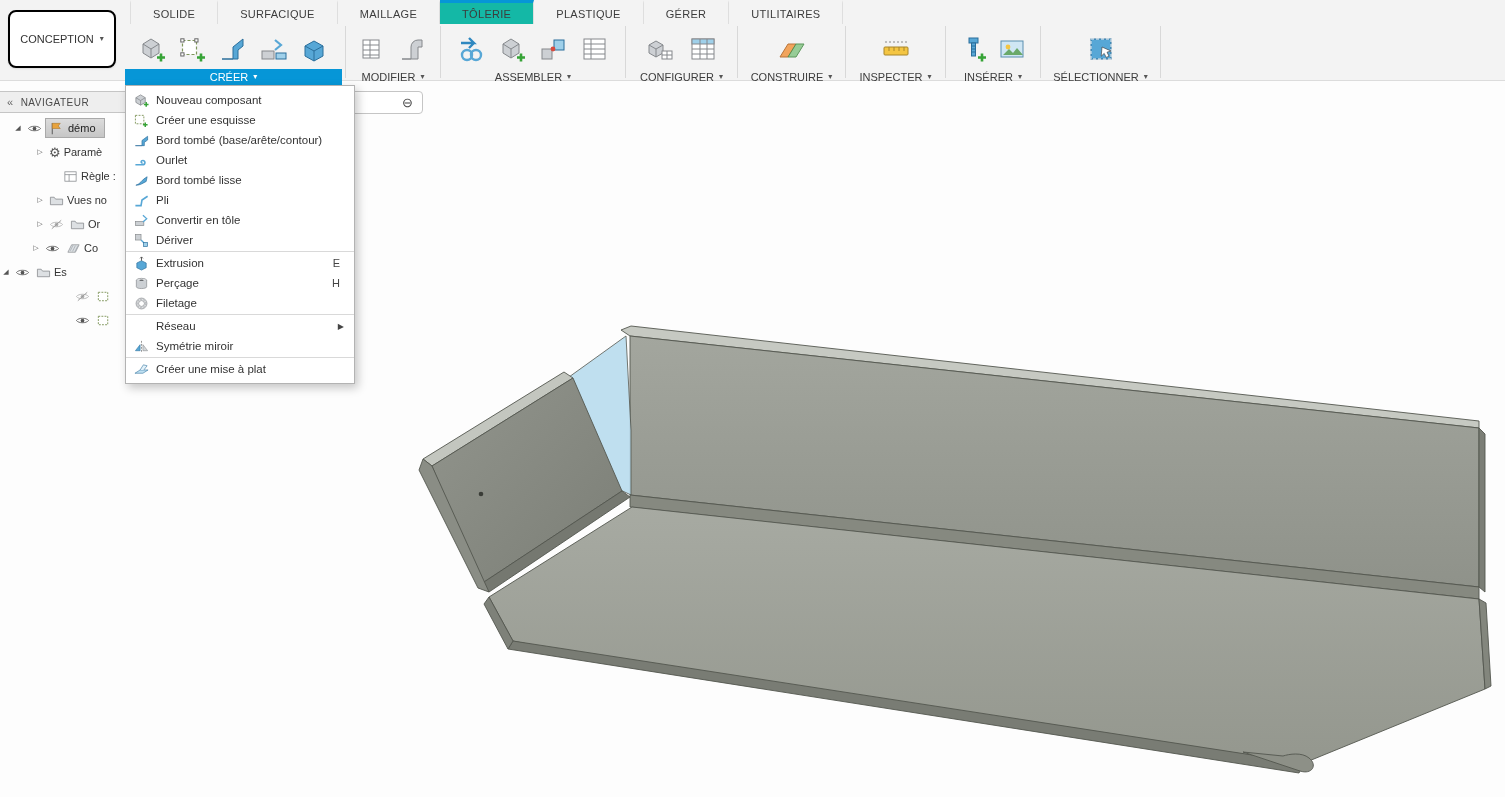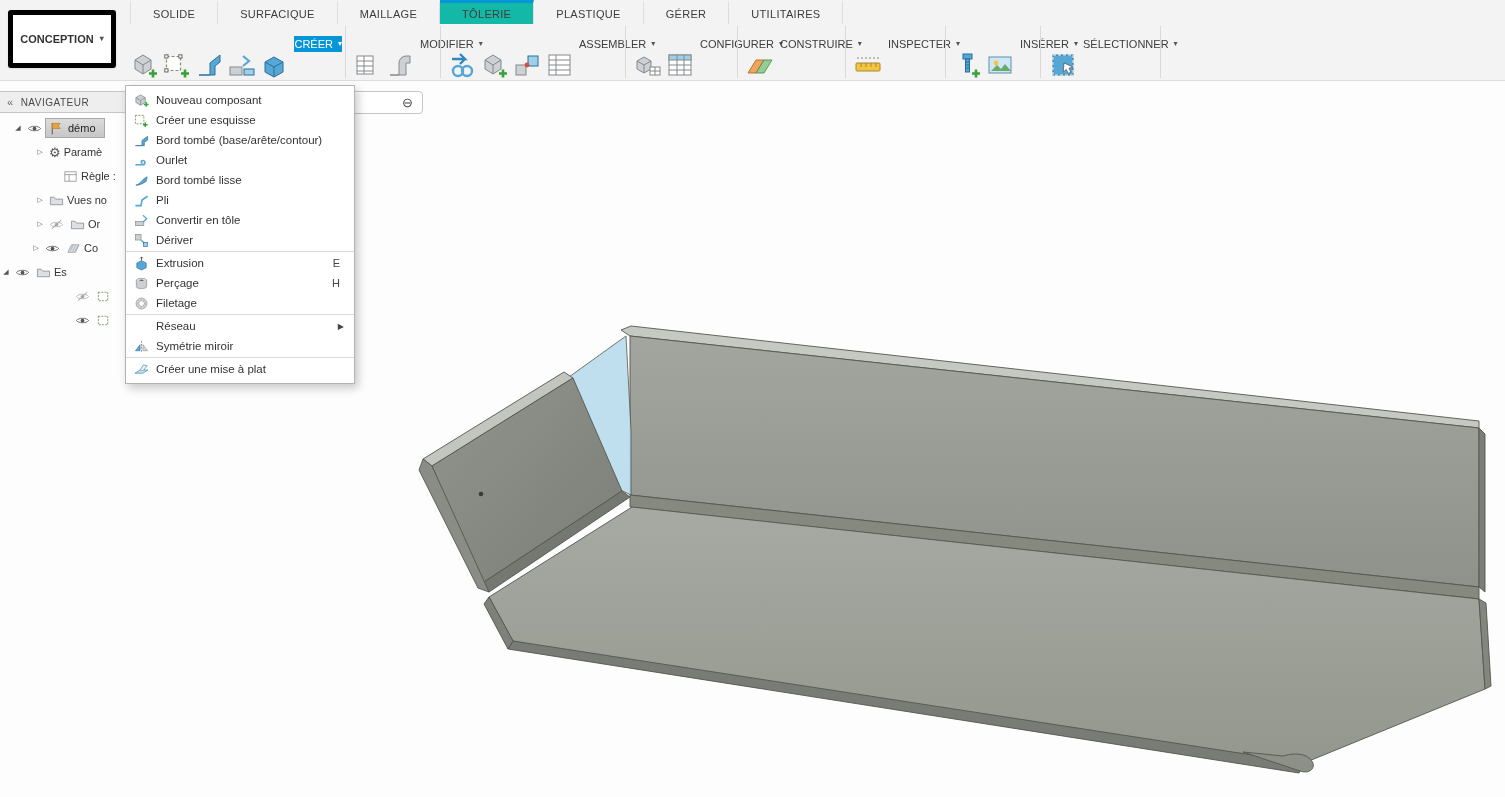--- a/index.html
+++ b/index.html
@@ -10,24 +10,24 @@
 
   
   .canvas3d{position:absolute;left:0;top:0;width:1505px;height:797px;z-index:0}
 
   
   .topbar{position:absolute;left:0;top:0;width:100%;height:81px;background:#f3f3f3;border-bottom:1px solid #dcdcdc;z-index:2}
   .tabs{position:absolute;left:130px;top:0;height:24px;display:flex}
   .tab{display:flex;align-items:center;padding:0 22px;font-size:11px;color:#3c3c3c;border-right:1px solid #dedede;border-top:3px solid transparent;cursor:pointer;letter-spacing:.3px;white-space:nowrap}
   .tab:first-child{border-left:1px solid #dedede}
   .tab.active{background:#14b8a6;border-top-color:#0696d7}
-  .conception{position:absolute;left:8px;top:10px;width:108px;height:58px;background:#fff;border:5px solid #000000;border-radius:3px;display:flex;align-items:center;justify-content:center;gap:6px;font-size:11px;font-weight:bold;color:#333;box-shadow:0 1px 2px rgba(0,0,0,.10);cursor:pointer}
+  .conception{position:absolute;left:8px;top:10px;width:108px;height:58px;background:#fff;border:2px solid #000000;border-radius:8px;display:flex;align-items:center;justify-content:center;gap:6px;font-size:11px;font-weight:normal;color:#333;box-shadow:0 1px 2px rgba(0,0,0,.10);cursor:pointer}
   .caret{font-size:8px;color:#555;line-height:1}
   .groups{position:absolute;top:24px;left:0;height:57px;width:100%}
-  .group{position:absolute;top:12px;height:57px;display:flex;flex-direction:row}
+  .group{position:absolute;top:4px;height:57px;display:flex;flex-direction:column}
   .gicons{flex:1;display:flex;align-items:center;justify-content:space-evenly;padding:1px 4px 0}
   .tbtn{display:flex;padding:1px;border-radius:2px;cursor:pointer}
   .tbi{width:30px;height:30px;display:block}
   .glabel{height:16px;display:flex;align-items:center;justify-content:center;gap:5px;font-size:11px;color:#3c3c3c;cursor:pointer;white-space:nowrap}
   .glabel.hl{background:#0696d7;color:#fff}
   .glabel.hl .caret{color:#fff}
   .gsep{position:absolute;top:2px;height:52px;width:1px;background:#d8d8d8}
 
   
   .docpill{position:absolute;left:130px;top:91px;width:293px;height:23px;background:#fff;border:1px solid #c5c5c5;border-radius:4px;z-index:1;display:flex;align-items:center;justify-content:flex-end;padding-right:9px}

